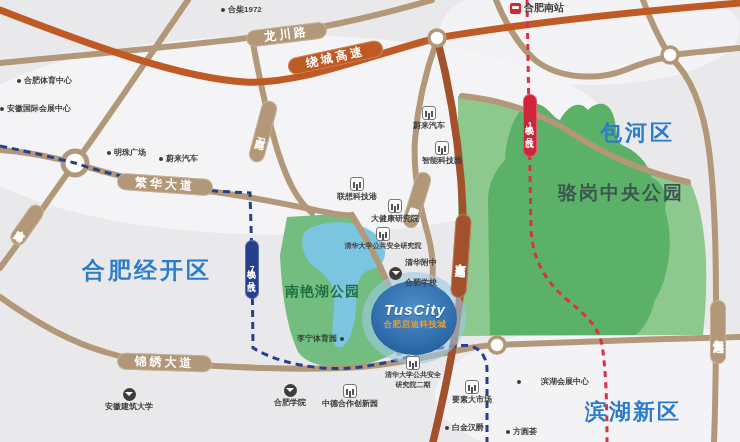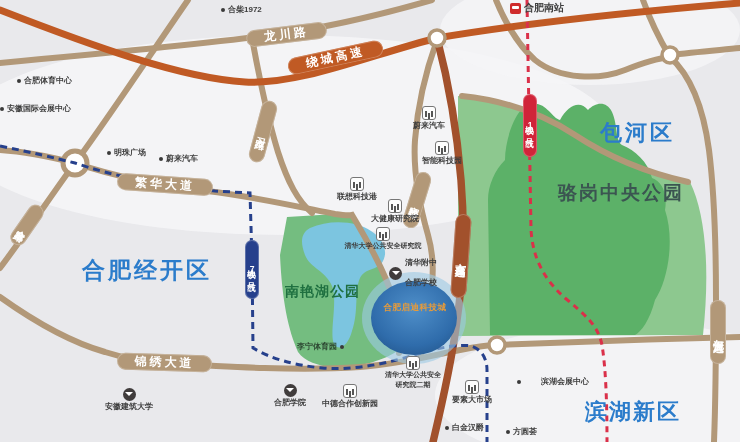--- a/index.html
+++ b/index.html
@@ -129,20 +129,21 @@
       <span>地铁7号线</span>
     </div>
 
   <div class="region" style="left:600px;top:118px;font-size:22px;letter-spacing:3px;">包河区</div>
   <div class="region" style="left:558px;top:180px;font-size:19px;letter-spacing:2px;color:#3b5551;">骆岗中央公园</div>
   <div class="region" style="left:82px;top:255px;font-size:23px;letter-spacing:3px;">合肥经开区</div>
   <div class="region" style="left:285px;top:283px;font-size:14px;letter-spacing:1px;color:#1f7040;">南艳湖公园</div>
   <div class="region" style="left:585px;top:397px;font-size:22px;letter-spacing:2px;">滨湖新区</div>
 
   <div id="tuscity-label">
+    <div id="tuscity-name">TusCity</div>
     <div id="tuscity-sub">合肥启迪科技城</div>
   </div>
 
   <div class="poi" style="left:221px;top:5px;">
       <span class="dot"></span>
       <span>合柴1972</span>
     </div>
   <div class="poi" style="left:17px;top:76px;">
       <span class="dot"></span>
       <span>合肥体育中心</span>
@@ -187,21 +188,21 @@
     </div>
 
   <div class="poi" style="left:389px;top:258px;">
     <span class="school-icon"></span>
     <span style="display:flex;flex-direction:column;align-items:center;gap:10px;">
       <span>清华附中</span>
       <span>合肥学校</span>
     </span>
   </div>
 
-  <div class="poi" style="left:297px;top:342px;color:#2e4a33;">
+  <div class="poi" style="left:297px;top:334px;color:#2e4a33;">
       <span>李宁体育园</span>
       <span class="dot"></span>
     </div>
 
   <div class="poi col sm" style="left:369px;top:356px;width:88px;">
     <span class="bicon"></span>
     <span>清华大学公共安全</span>
     <span>研究院二期</span>
   </div>
 

